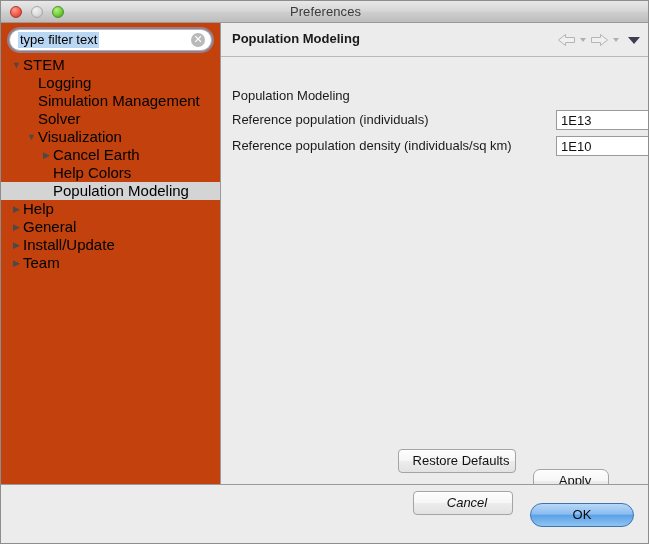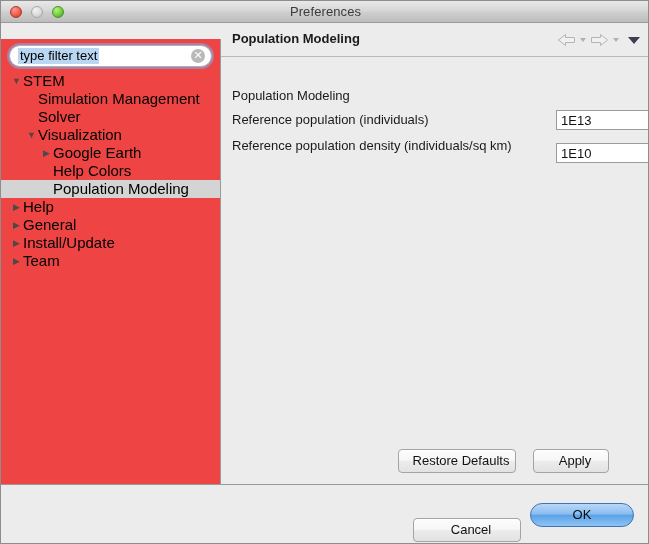--- a/index.html
+++ b/index.html
@@ -54,24 +54,23 @@
   #btn-close  { left: 9px;  background: radial-gradient(circle at 35% 28%, #ff9a8f 0%, #f35b4a 55%, #c1362a 100%); border: 1px solid #a8382c; }
   #btn-min    { left: 30px; background: radial-gradient(circle at 35% 28%, #f2f2f2 0%, #dcdcdc 55%, #b7b7b7 100%); border: 1px solid #a9a9a9; }
   #btn-zoom   { left: 51px; background: radial-gradient(circle at 35% 28%, #b7ef7e 0%, #72cf3c 55%, #3f9417 100%); border: 1px solid #4d932a; }
 
   
   #left-panel {
     position: absolute;
     left: 0; top: 22px;
     width: 220px;
     height: 461px;
-    background: #ef4444;
+    background: #c2410c;
     border-right: 1px solid #9a9a9a;
     box-sizing: border-box;
-    margin-top: 16px;
   }
   #filter-wrap {
     position: absolute;
     left: 8px; top: 6px;
     width: 203px;
     height: 22px;
   }
   #filter-box {
     position: absolute;
     left: 0; top: 0;
@@ -232,51 +231,51 @@
     box-sizing: border-box;
     font-size: 13px;
     line-height: 18px;
     color: #111111;
     padding: 0 4px;
     font-family: "Liberation Sans", sans-serif;
   }
   #row-pop      { top: 87px; }
   #row-popdens  { top: 113px; }
   #input-pop     { left: 324px; width: 94px; }
-  #input-popdens { left: 324px; width: 94px; margin-top: 7px; }
+  #input-popdens { left: 324px; width: 94px; }
 
   
   .btn {
     position: absolute;
     height: 24px;
     border-radius: 4px;
     border: 1px solid #a4a4a4;
     background: linear-gradient(to bottom, #fdfdfd 0%, #f6f6f6 48%, #ececec 52%, #e2e2e2 100%);
     font-size: 13px;
     color: #111111;
     text-align: center;
     line-height: 22px;
     box-sizing: border-box;
     font-family: "Liberation Sans", sans-serif;
     box-shadow: 0 1px 0 rgba(255,255,255,0.8) inset;
     padding-left: 8px;
   }
   #btn-restore { left: 397px; top: 448px; width: 118px; }
-  #btn-apply   { left: 532px; top: 448px; width: 76px; }
+  #btn-apply   { left: 532px; top: 468px; width: 76px; border-radius: 7px; }
 
   #bottom-bar {
     position: absolute;
     left: 0; top: 483px;
     width: 649px;
     height: 61px;
     background: #ececec;
     border-top: 1px solid #9a9a9a;
     box-sizing: border-box;
   }
-  #btn-cancel { left: 412px; top: 33px; width: 108px; position: absolute; }
+  #btn-cancel { left: 412px; top: 6px; width: 100px; position: absolute; font-style: italic; }
   #btn-ok {
     position: absolute;
     left: 529px; top: 18px;
     width: 104px;
     height: 24px;
     border-radius: 12px;
     border: 1px solid #3d74b5;
     background: linear-gradient(to bottom, #b9d8f6 0%, #8bbdf0 45%, #5ca2e8 52%, #8fc4f2 100%);
     font-size: 13px;
     color: #0b0b0b;
@@ -305,32 +304,35 @@
       <div id="filter-text">type filter text</div>
       <div id="filter-clear">✕</div>
     </div>
 
     <div id="tree">
         <div class="tree-row">
           <span class="tw open" style="left: 9px;"></span>
           <span class="tree-label" style="left: 22px;">STEM</span>
         </div>
         <div class="tree-row">
+          <span class="tree-label" style="left: 37px;">Logging</span>
+        </div>
+        <div class="tree-row">
           <span class="tree-label" style="left: 37px;">Simulation Management</span>
         </div>
         <div class="tree-row">
           <span class="tree-label" style="left: 37px;">Solver</span>
         </div>
         <div class="tree-row">
           <span class="tw open" style="left: 24px;"></span>
           <span class="tree-label" style="left: 37px;">Visualization</span>
         </div>
         <div class="tree-row">
           <span class="tw closed" style="left: 39px;"></span>
-          <span class="tree-label" style="left: 52px;">Google Earth</span>
+          <span class="tree-label" style="left: 52px;">Cancel Earth</span>
         </div>
         <div class="tree-row">
           <span class="tree-label" style="left: 52px;">Help Colors</span>
         </div>
         <div class="tree-row selected">
           <span class="tree-label" style="left: 52px;">Population Modeling</span>
         </div>
         <div class="tree-row">
           <span class="tw closed" style="left: 9px;"></span>
           <span class="tree-label" style="left: 22px;">Help</span>

